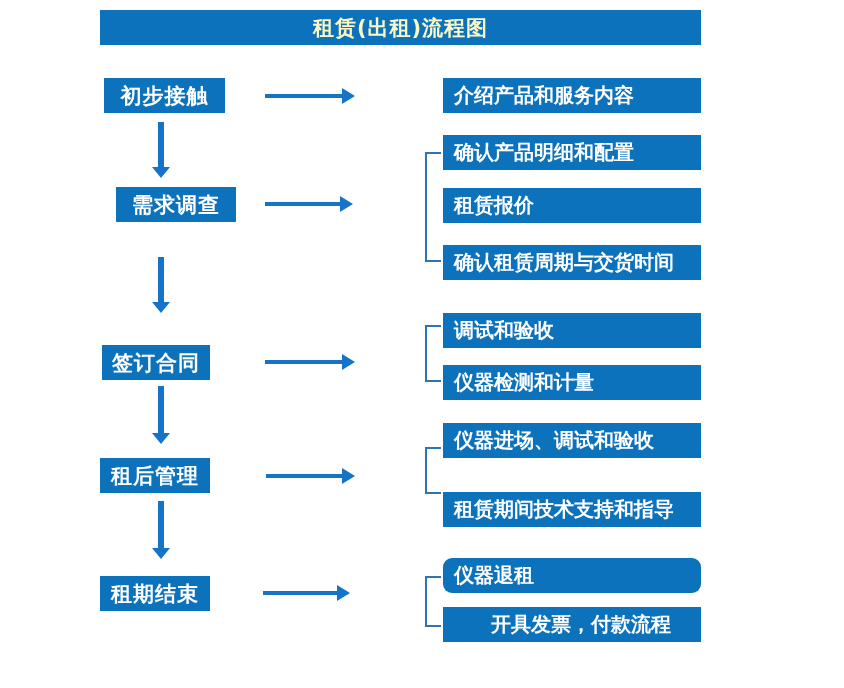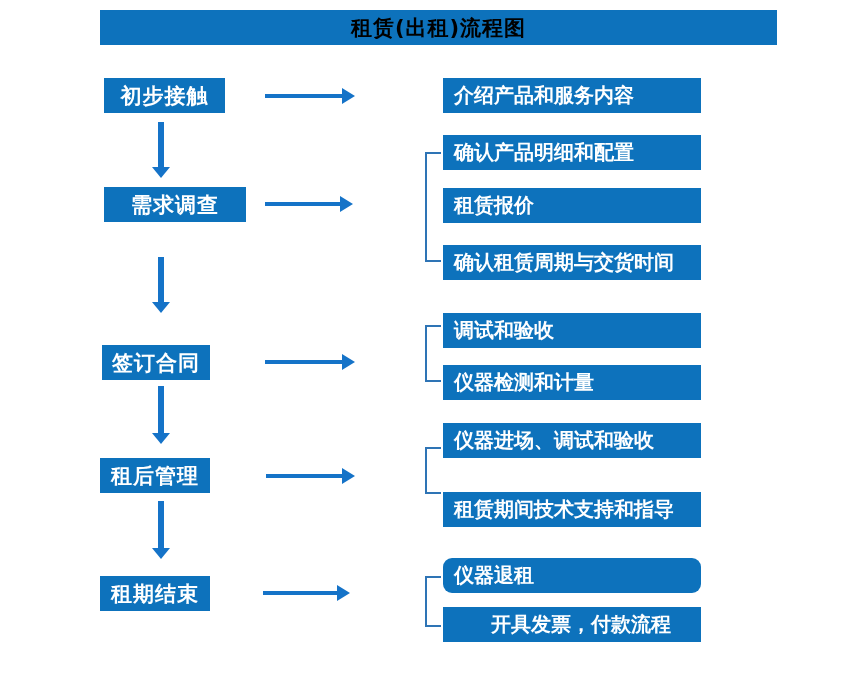--- a/index.html
+++ b/index.html
@@ -6,22 +6,22 @@
     --box-blue:#0d72bc;
     --arrow-blue:#1573c8;
     --bracket-blue:#2e74b5;
   }
   html,body{margin:0;padding:0;background:#ffffff;}
   .canvas{
     position:relative;width:844px;height:688px;background:#ffffff;overflow:hidden;
     font-family:"DejaVu Sans",sans-serif;
   }
   .title-bar{
-    position:absolute;left:100px;top:10px;width:677px;height:35px;
-    background:var(--box-blue);color:#000000;font-weight:bold;font-size:21px;
+    position:absolute;left:100px;top:10px;width:601px;height:35px;
+    background:var(--box-blue);color:#fef9c3;font-weight:bold;font-size:21px;
     display:flex;align-items:center;justify-content:center;letter-spacing:1px;
   }
   .lbox{
     position:absolute;height:35px;background:var(--box-blue);color:#ffffff;
     font-weight:bold;font-size:21px;display:flex;align-items:center;justify-content:center;
     box-sizing:border-box;letter-spacing:1px;
   }
   .rbox{
     position:absolute;left:443px;width:258px;height:35px;background:var(--box-blue);
     color:#ffffff;font-weight:bold;font-size:20px;display:flex;align-items:center;
@@ -51,21 +51,21 @@
   }
 </style>
 </head>
 <body>
 
 <div class="canvas">
 
   <div class="title-bar">租赁(出租)流程图</div>
 
   <div class="lbox" style="left:104px;top:78px;width:121px;">初步接触</div>
-  <div class="lbox" style="left:104px;top:187px;width:142px;">需求调查</div>
+  <div class="lbox" style="left:116px;top:187px;width:120px;">需求调查</div>
   <div class="lbox" style="left:102px;top:345px;width:108px;">签订合同</div>
   <div class="lbox" style="left:100px;top:458px;width:110px;">租后管理</div>
   <div class="lbox" style="left:100px;top:576px;width:110px;">租期结束</div>
 
   <div class="varrow" style="left:152px;top:122px;height:56px;"></div>
   <div class="varrow" style="left:152px;top:257px;height:56px;"></div>
   <div class="varrow" style="left:152px;top:386px;height:58px;"></div>
   <div class="varrow" style="left:152px;top:501px;height:58px;"></div>
 
   <div class="harrow" style="left:265px;top:88px;width:90px;"></div>

